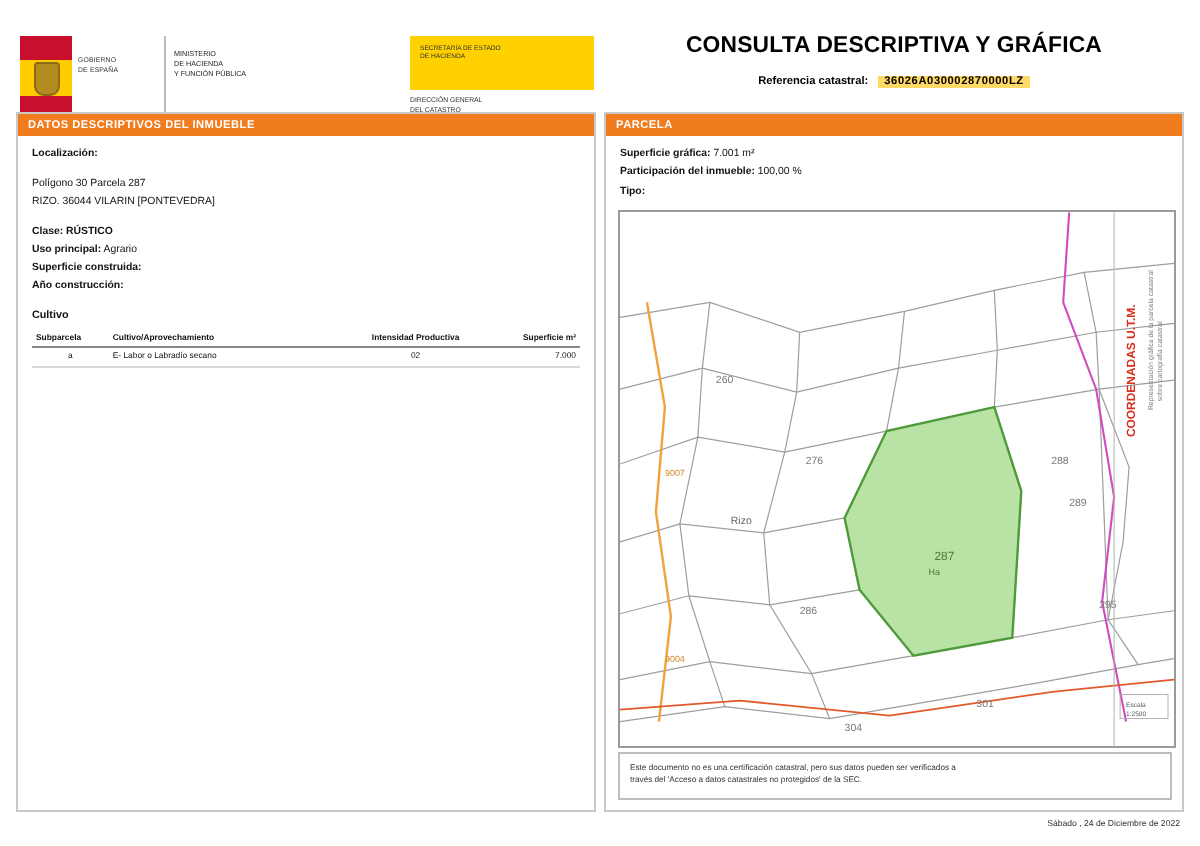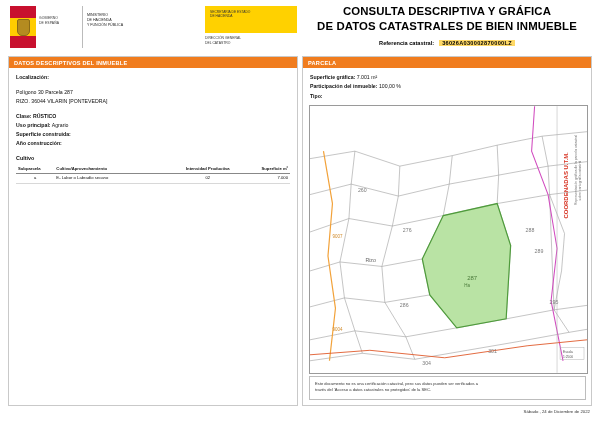--- a/index.html
+++ b/index.html
@@ -18,21 +18,21 @@
     position: relative;
     width: 600px;
     height: 423px;
     background: #ffffff;
     box-sizing: border-box;
   }
 
   
   .header {
     position: absolute;
-    left: 0; top: 0;
+    left: 0; top: 12px;
     width: 484px;
     height: 54px;
   }
   .logo-block {
     position: absolute;
     left: 10px; top: 6px;
     width: 190px;
     height: 42px;
     display: flex;
   }
@@ -256,21 +256,20 @@
       </div>
     </div>
     <div class="logo-dg">
       <div>DIRECCIÓN GENERAL</div>
       <div>DEL CATASTRO</div>
     </div>
 
     <div class="title-block">
       <div class="doc-title">
         <div>CONSULTA DESCRIPTIVA Y GRÁFICA</div>
-        <div>DE DATOS CATASTRALES DE BIEN INMUEBLE</div>
       </div>
       <div class="ref-row">
         <span>Referencia catastral:</span><span class="ref-value">36026A030002870000LZ</span>
       </div>
     </div>
   </div>
 
   <div class="left-panel">
     <div class="bar left-bar">DATOS DESCRIPTIVOS DEL INMUEBLE</div>
     <div class="left-body">

